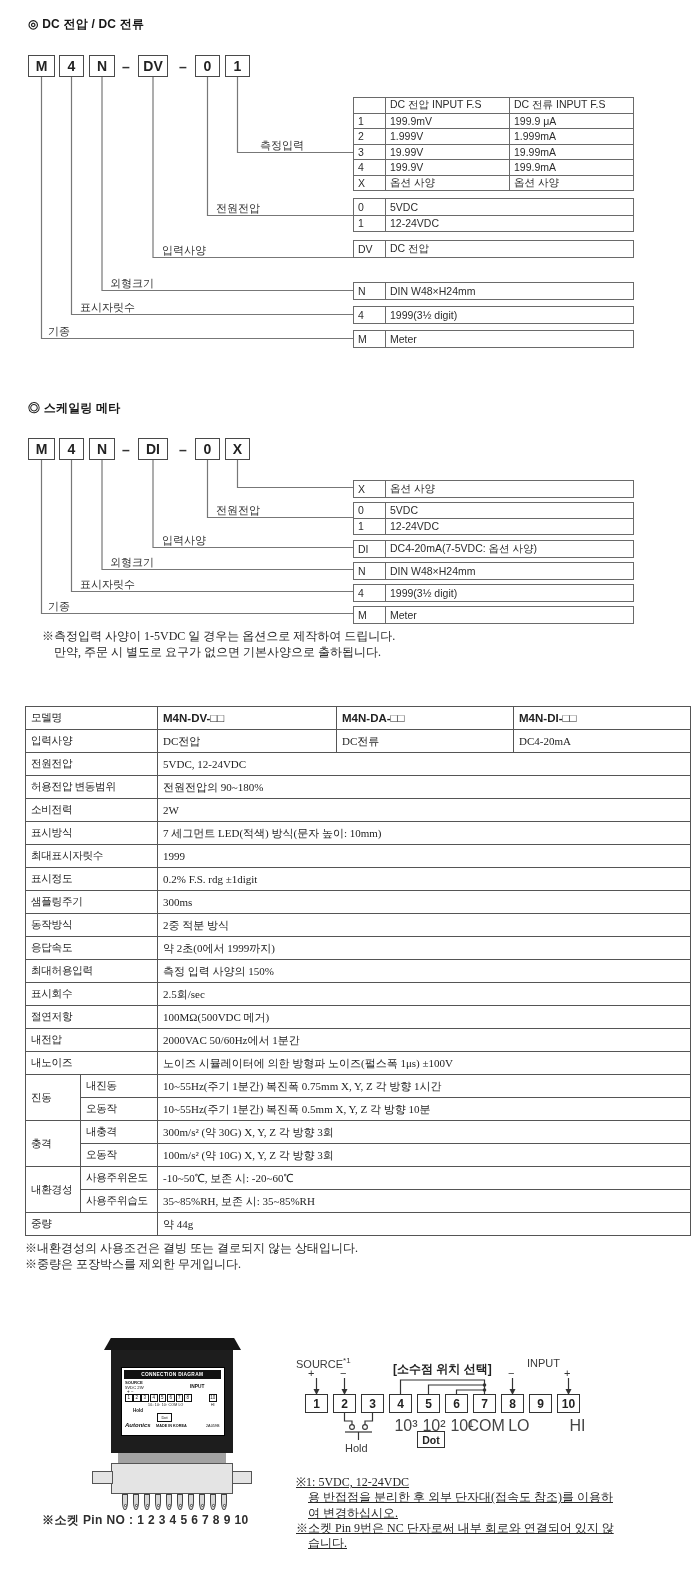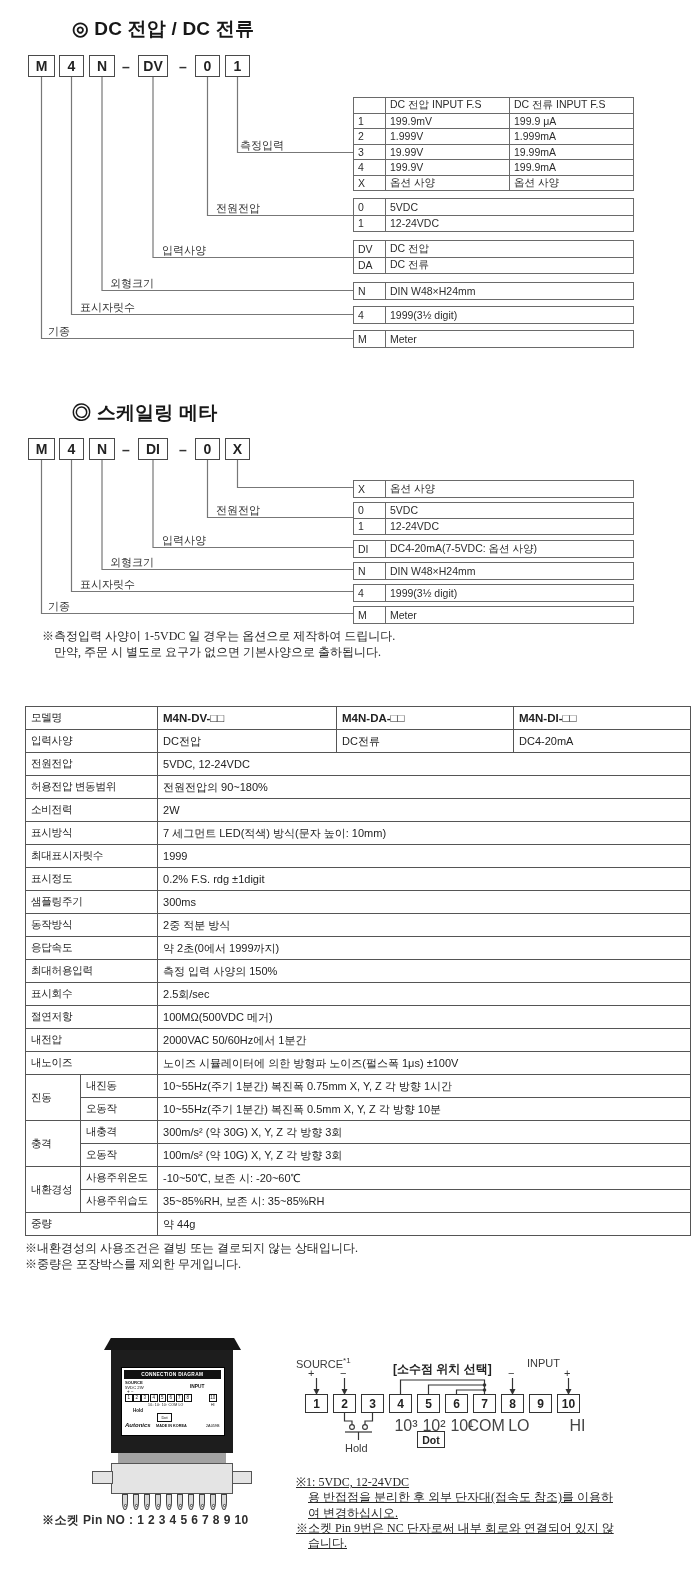--- a/index.html
+++ b/index.html
@@ -1,35 +1,35 @@
 <!DOCTYPE html>
 <html><head>
 <meta charset="utf-8">
 <style>
   html,body{margin:0;padding:0;background:#fff;}
   .page{position:relative;width:700px;height:1595px;background:#ffffff;overflow:hidden;
         font-family:"Liberation Sans", sans-serif;color:#222;}
   .abs{position:absolute;}
-  .sec-title{font-weight:bold;font-size:19px;color:#171717;letter-spacing:0.2px;margin-left:44px;}
+  .sec-title{font-weight:bold;font-size:12px;color:#171717;letter-spacing:0.2px;}
   .codebox{position:absolute;height:22px;border:1.6px solid #4a4a4a;background:#fff;
            display:flex;align-items:center;justify-content:center;
            font-weight:bold;font-size:14px;color:#222;box-sizing:border-box;z-index:3;}
   .codedash{position:absolute;font-weight:bold;font-size:14px;color:#333;z-index:3;}
   .treelabel{position:absolute;font-size:11px;color:#333;white-space:nowrap;z-index:3;}
   table.stable{position:absolute;border-collapse:collapse;table-layout:fixed;background:#fff;z-index:2;}
   table.stable td, table.stable th{border:1px solid #6a6a6a;font-size:10.5px;font-weight:normal;
            color:#2c2c2c;padding:0 4px;text-align:left;white-space:nowrap;overflow:hidden;
            font-family:"Liberation Sans", sans-serif;}
   .t-input td,.t-input th{height:14.5px;}
   .rows17 td{height:15.5px;}
   .rows16 td{height:14.8px;}
   .note{font-family:"Liberation Serif", serif;font-size:12px;color:#272727;line-height:15.5px;white-space:nowrap;}
   .note .ind{padding-left:12px;}
   table.spec{position:absolute;border-collapse:collapse;table-layout:fixed;background:#fff;z-index:2;}
-  table.spec td{border:1px solid #555;font-family:Liberation Sans, sans-serif;font-size:11px;color:#222;
+  table.spec td{border:1px solid #555;font-family:Liberation Serif, serif;font-size:11px;color:#222;
            padding:0 5px;height:22px;white-space:nowrap;overflow:hidden;}
   table.spec td.lab{font-size:10.6px;letter-spacing:-0.3px;}
   table.spec td.mdl{font-family:"Liberation Sans", sans-serif;font-weight:bold;font-size:11.5px;}
   svg.overlay{position:absolute;left:0;top:0;z-index:1;}
   .tbox{position:absolute;width:23px;height:19px;border:1.5px solid #333;background:#fff;
         display:flex;align-items:center;justify-content:center;font-weight:bold;font-size:12px;
         color:#222;box-sizing:border-box;z-index:3;}
   .tlab{position:absolute;font-size:16px;color:#444;width:34px;text-align:right;z-index:3;}
   .sign{position:absolute;font-size:11px;color:#333;z-index:3;}
   .diaglabel{position:absolute;font-size:11px;color:#3a3a3a;z-index:3;}
@@ -113,21 +113,21 @@
 
   <div class="codebox" style="left:28px;top:55px;width:27px;">M</div>
   <div class="codebox" style="left:59px;top:55px;width:25px;">4</div>
   <div class="codebox" style="left:89px;top:55px;width:26px;">N</div>
   <div class="codedash" style="left:122px;top:59px;">–</div>
   <div class="codebox" style="left:138px;top:55px;width:30px;">DV</div>
   <div class="codedash" style="left:179px;top:59px;">–</div>
   <div class="codebox" style="left:195px;top:55px;width:25px;">0</div>
   <div class="codebox" style="left:225px;top:55px;width:25px;">1</div>
 
-  <div class="treelabel" style="left:240px;top:138px;">측정입력</div>
+  <div class="treelabel" style="left:260px;top:138px;">측정입력</div>
   <div class="treelabel" style="left:216px;top:201px;">전원전압</div>
   <div class="treelabel" style="left:162px;top:243px;">입력사양</div>
   <div class="treelabel" style="left:110px;top:276px;">외형크기</div>
   <div class="treelabel" style="left:80px;top:300px;">표시자릿수</div>
   <div class="treelabel" style="left:48px;top:324px;">기종</div>
 
   <table class="stable t-input" style="left:353px;top:97px;width:280px;">
     <colgroup>
         <col style="width:32px">
         <col style="width:124px">
@@ -186,24 +186,20 @@
 
   <table class="stable rows17" style="left:353px;top:240px;width:280px;">
     <colgroup>
         <col style="width:32px">
         <col style="width:248px">
       </colgroup>
     <tbody>
         <tr>
           <td>DV</td>
           <td>DC 전압</td>
-        </tr>
-    <tr>
-          <td>DA</td>
-          <td>DC 전류</td>
         </tr>
   </tbody>
     </table>
 
   <table class="stable rows17" style="left:353px;top:282px;width:280px;">
     <colgroup>
         <col style="width:32px">
         <col style="width:248px">
       </colgroup>
     <tbody>

